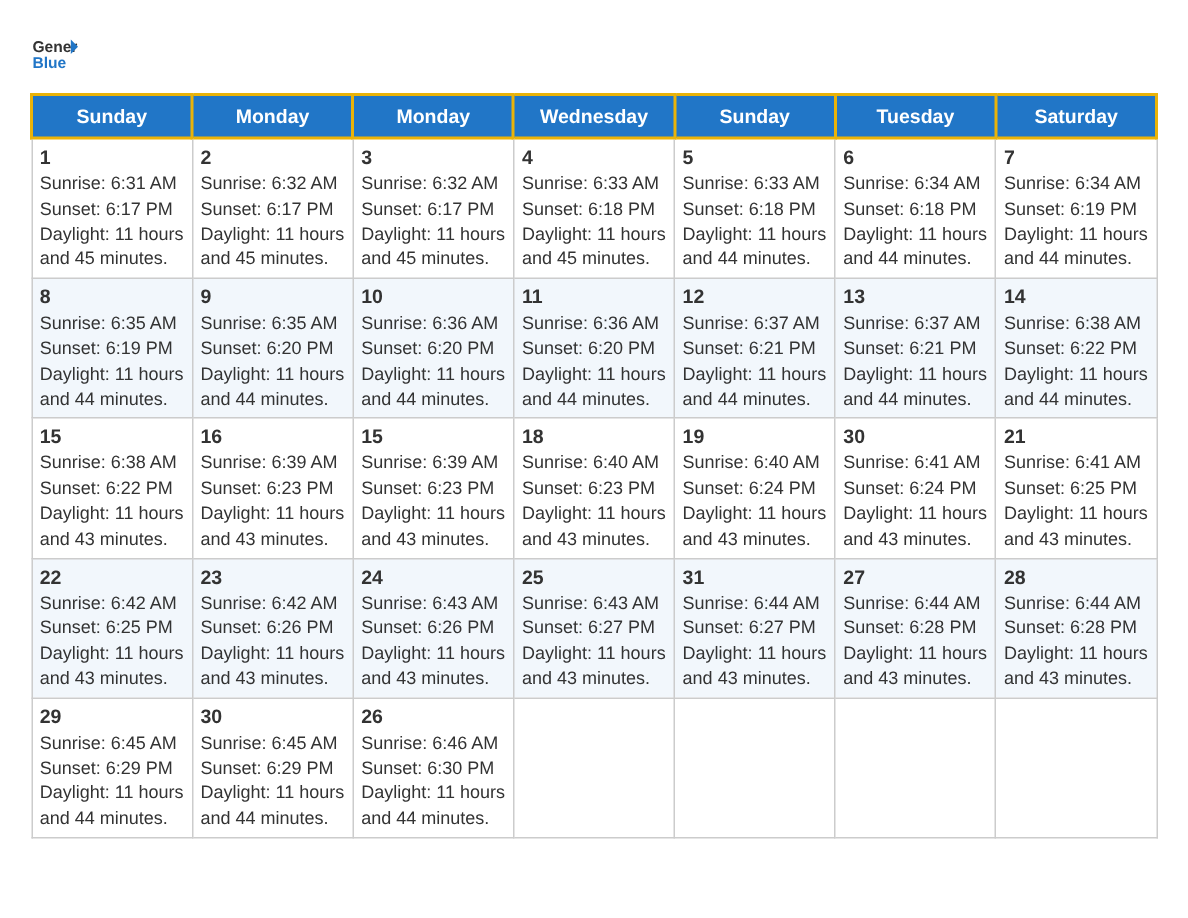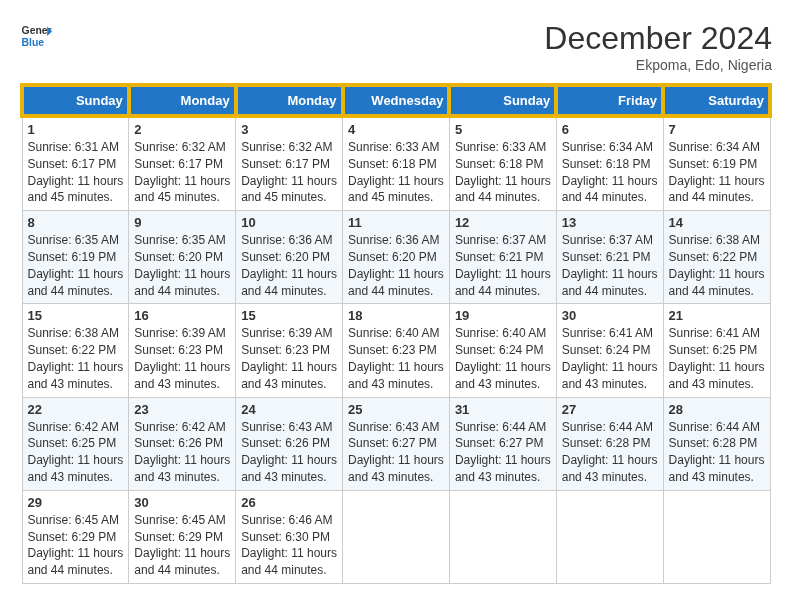--- a/index.html
+++ b/index.html
@@ -41,22 +41,22 @@
       width: 100%;
       border-collapse: collapse;
       table-layout: fixed;
     }
     th {
       background-color: #2176c7;
       color: #fff;
       font-size: 13px;
       font-weight: bold;
       padding: 6px 4px;
-      text-align: right;
-      border: 4px solid #eab308;
+      text-align: center;
+      border: 2px solid #eab308;
     }
     td {
       border: 1px solid #ccc;
       vertical-align: top;
       padding: 4px 5px;
       font-size: 10px;
       color: #333;
       height: 80px;
     }
     td.empty {
@@ -85,35 +85,31 @@
 <body>
 
 <div class="header">
   <div class="logo">
     <svg class="logo-icon" viewBox="0 0 40 40">
       <text x="2" y="18" font-size="13" font-weight="bold" fill="#333" font-family="Arial">General</text>
       <text x="2" y="32" font-size="13" font-weight="bold" fill="#2176c7" font-family="Arial">Blue</text>
       <polygon points="34,8 40,14 34,20" fill="#2176c7"></polygon>
     </svg>
   </div>
-  <div class="title-block">
-    <div class="month-title">December 2024</div>
-    <div class="location">Ekpoma, Edo, Nigeria</div>
-  </div>
 </div>
 
 <table>
   <thead>
     <tr>
       <th>Sunday</th>
       <th>Monday</th>
       <th>Monday</th>
       <th>Wednesday</th>
       <th>Sunday</th>
-      <th>Friday</th>
+      <th>Tuesday</th>
       <th>Saturday</th>
     </tr>
   </thead>
   <tbody id="calendar-body">
   <tr>
         <td>
         <span class="day-num">1</span>
         <div class="day-info">
           Sunrise: 6:31 AM<br>
           Sunset: 6:17 PM<br>

